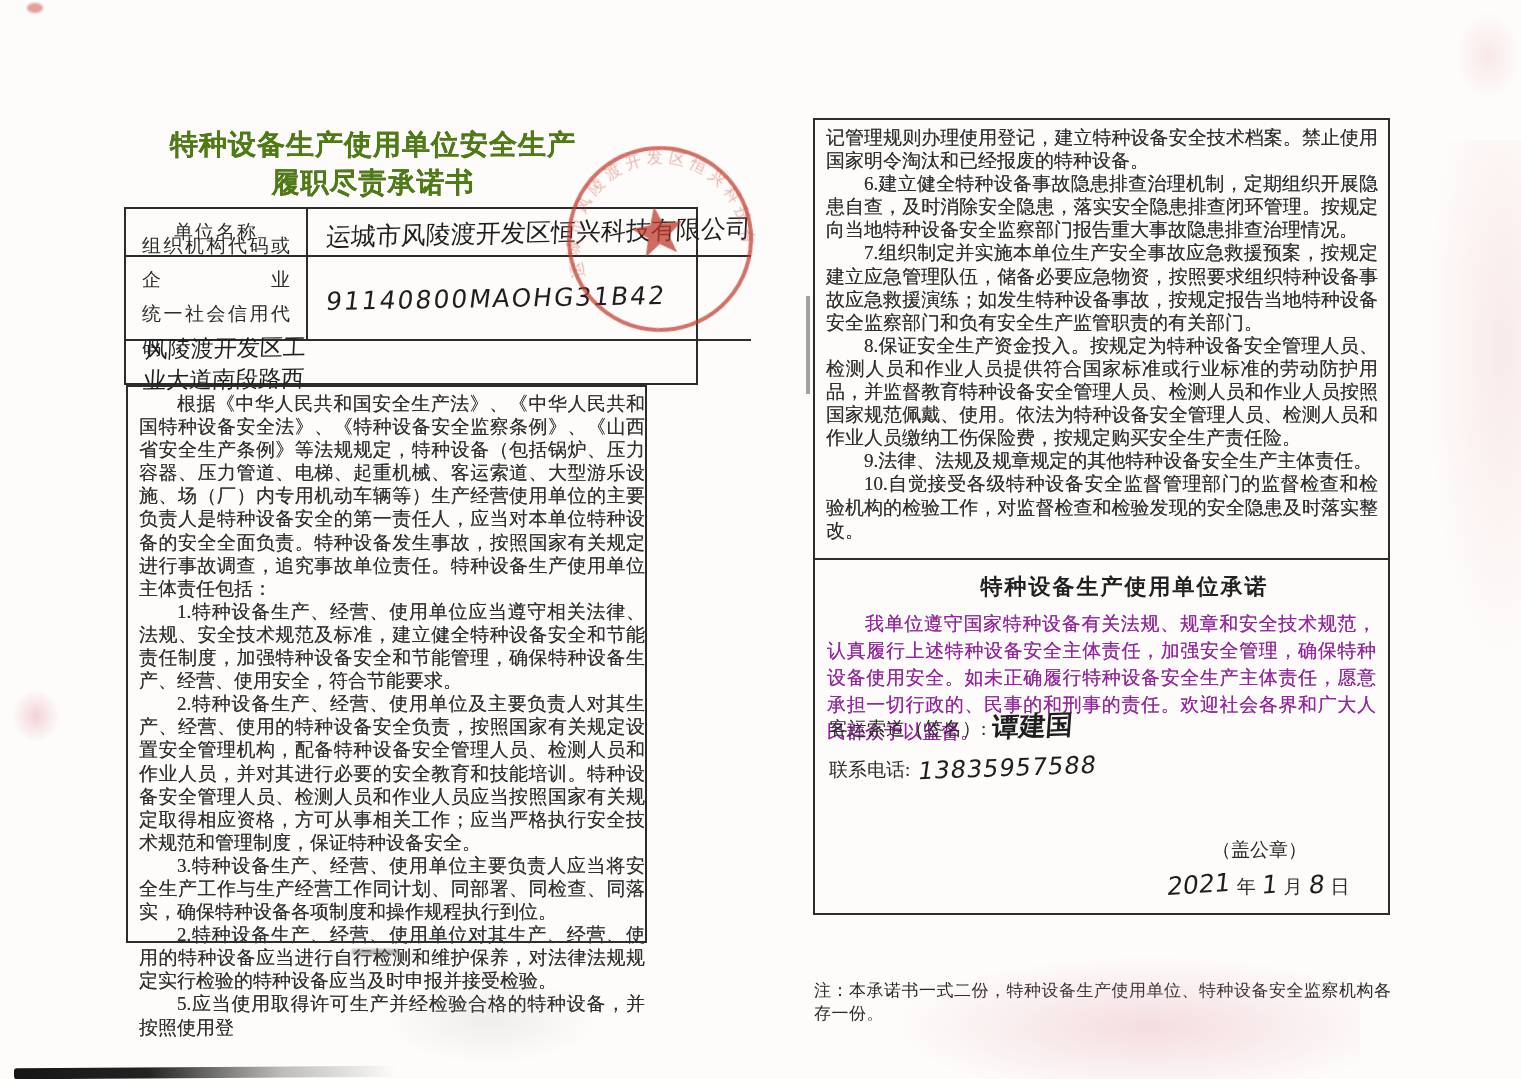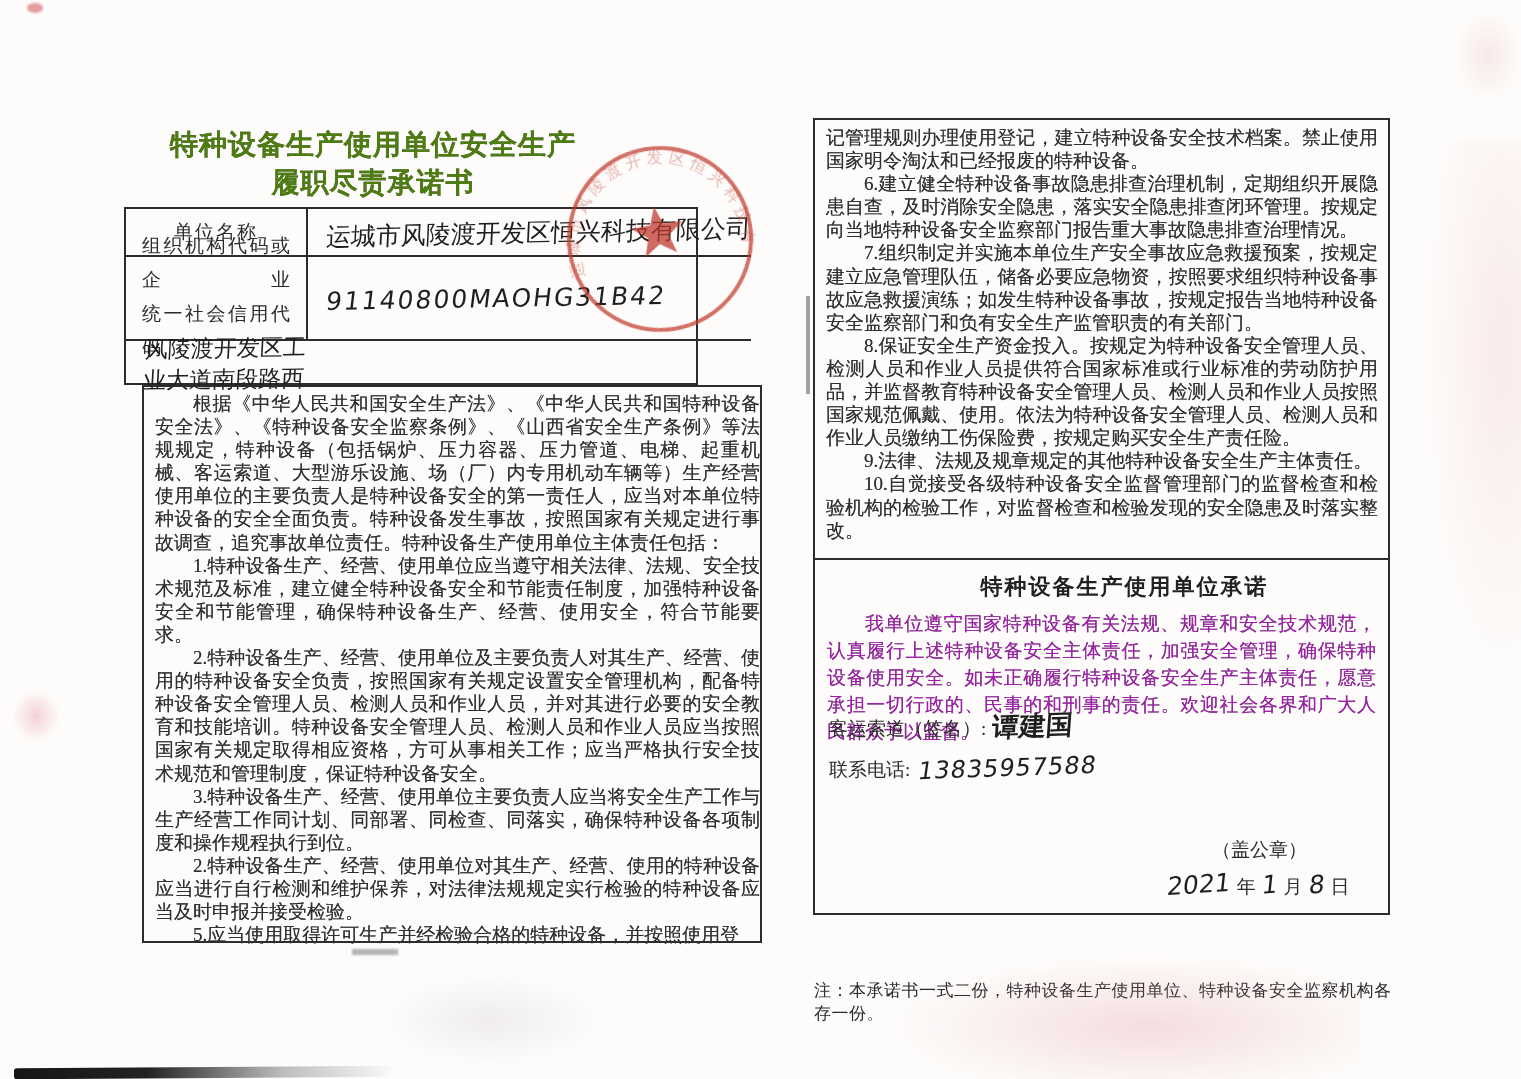--- a/index.html
+++ b/index.html
@@ -15,21 +15,21 @@
   #info-table .cell{border-right:2px solid #2c2c2c;border-bottom:2px solid #2c2c2c;
               display:flex;align-items:center;justify-content:center;box-sizing:border-box;}
   #info-table .cell.last-row{border-bottom:none;}
   #info-table .cell.val{border-right:none;justify-content:flex-start;padding-left:18px;}
   .tbl-label{font-size:19px;letter-spacing:2px;color:#2b2b2b;}
   .tbl-label2{font-size:19px;width:148px;line-height:34px;text-align:justify;text-align-last:justify;color:#2b2b2b;font-family:Liberation Mono, monospace;}
   .hw{font-family:"DejaVu Sans",sans-serif;color:#1e1e1e;display:inline-block;}
   .hw-name{font-size:25px;transform:rotate(-1.2deg) skewX(-4deg);letter-spacing:0px;white-space:nowrap;}
   .hw-code{font-size:25px;transform:rotate(-1deg) skewX(-8deg);letter-spacing:2px;}
   .hw-addr{font-size:23px;transform:rotate(-.8deg) skewX(-4deg);}
-  #left-body{position:absolute;left:142px;top:385px;width:620px;height:558px;border:2.5px solid #2c2c2c;
+  #left-body{position:absolute;left:126px;top:385px;width:521px;height:558px;border:2.5px solid #2c2c2c;
              box-sizing:border-box;padding:5px 0 0 11px;}
   .bodytext p{margin:0;font-size:19px;line-height:23.1px;text-align:justify;color:#303030;
               text-shadow:0 0 .5px rgba(55,55,55,.75);}
   .bodytext p.ind{text-indent:2em;}
   
   #right-body{position:absolute;left:813px;top:118px;width:577px;height:442px;border:2.5px solid #2c2c2c;
               box-sizing:border-box;padding:6px 10px 0 11px;}
   #commit-box{position:absolute;left:813px;top:560px;width:577px;height:355px;border:2.5px solid #2c2c2c;
               border-top:none;box-sizing:border-box;}
   #commit-title{margin-top:12px;text-align:center;font-size:22px;font-weight:bold;letter-spacing:2px;color:#222;padding-left:46px;}

